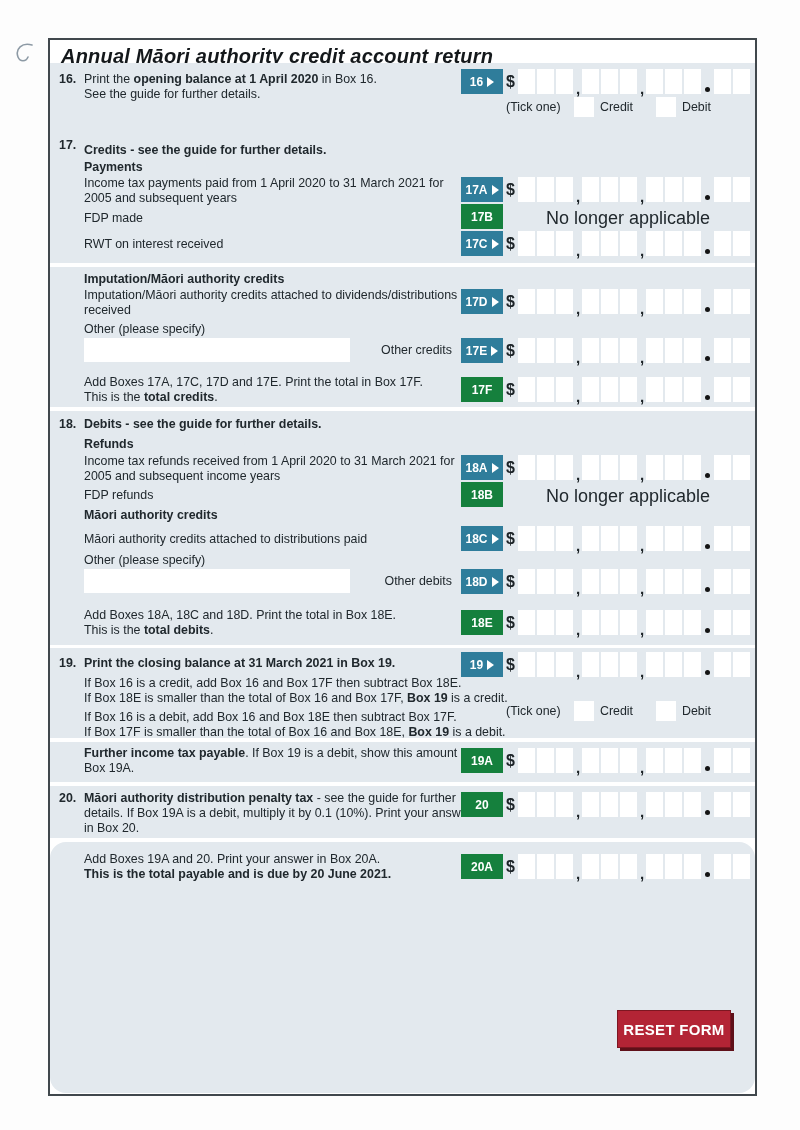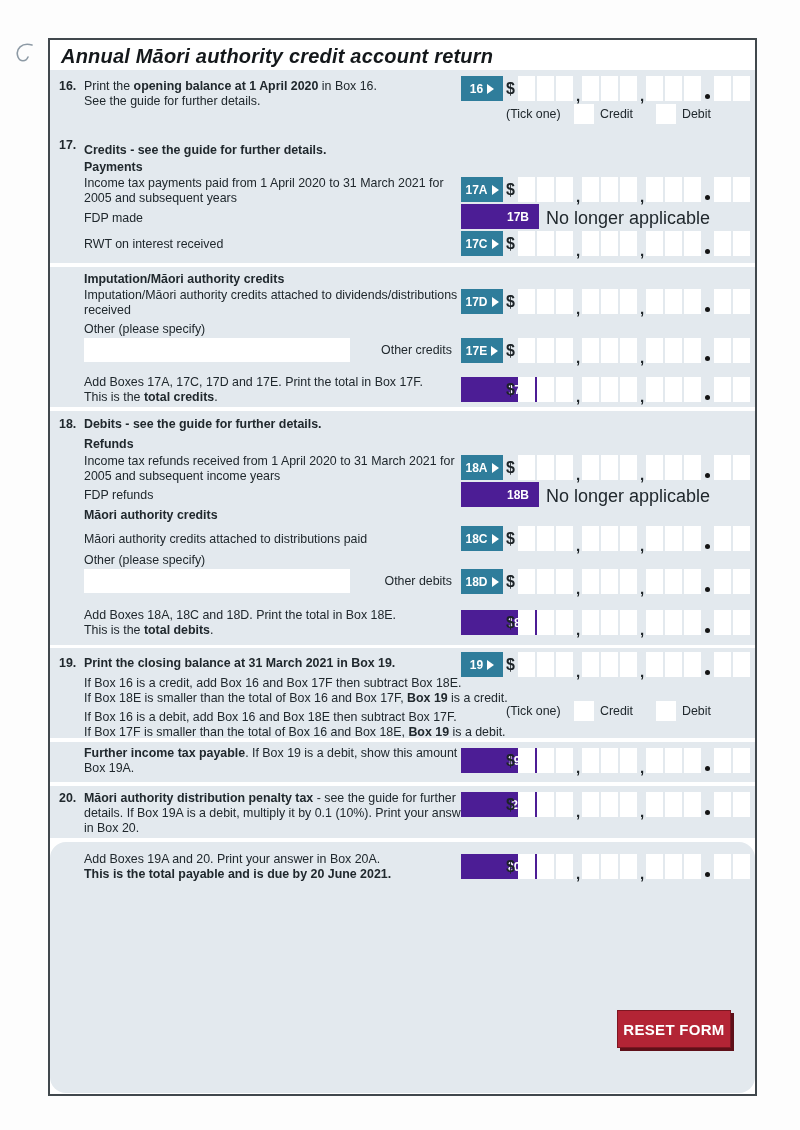--- a/index.html
+++ b/index.html
@@ -10,21 +10,21 @@
   .title{position:absolute;left:11px;top:5px;font-size:20px;font-weight:bold;
          font-style:italic;letter-spacing:.2px;color:#14181b;}
   .band{position:absolute;left:0;width:705px;background:#e3e9ee;}
   .num{position:absolute;left:9px;font-size:12.4px;font-weight:bold;white-space:nowrap;}
   .tl{position:absolute;left:34px;font-size:12.4px;line-height:15px;white-space:nowrap;}
   .b{font-weight:bold;}
   .boxlab{position:absolute;left:411px;width:42px;height:25px;display:flex;
           align-items:center;justify-content:center;color:#fff;
           font-size:12px;font-weight:bold;}
   .teal{background:#2f7d9b;}
-  .dark{background:#4c1d95;padding-left:36px;}
+  .dark{background:#15803d;}
   .arr{width:0;height:0;border-left:7px solid #fff;border-top:5px solid transparent;
        border-bottom:5px solid transparent;margin-left:4px;}
   .money{position:absolute;left:456px;height:25px;display:flex;align-items:stretch;}
   .msym{font-size:16px;font-weight:bold;line-height:25px;margin-right:3px;color:#1c2327;}
   .cell{width:17px;height:25px;background:#fff;margin-right:2px;flex:none;}
   .sep{align-self:flex-end;font-size:15px;font-weight:bold;line-height:10px;
        margin:0 2px 0 1px;color:#1c2327;}
   .dot{align-self:flex-end;width:5px;height:5px;border-radius:50%;background:#141414;
        margin:0 4px 2px 2px;flex:none;}
   .tick{position:absolute;height:20px;font-size:12.4px;}
@@ -43,21 +43,21 @@
 </head>
 <body>
 
 <svg class="squiggle" width="26" height="26" viewBox="0 0 26 26">
   <path d="M20 3 C 10 0, 3 7, 6 15 C 8 20, 14 20, 16 15" fill="none" stroke="#8d9aa5" stroke-width="1.6" stroke-linecap="round"></path>
 </svg>
 
 <div class="form">
   <div class="title">Annual Māori authority credit account return</div>
 
-  <div class="band" style="top:30px;height:81px;">
+  <div class="band" style="top:23px;height:81px;">
     <div class="num" style="top:9px;">16.</div>
     <div class="tl" style="top:9px;"><span>Print the </span><span class="b">opening balance at 1 April 2020</span><span> in Box 16.</span></div>
     <div class="tl" style="top:24px;">See the guide for further details.</div>
     <div class="boxlab teal" style="top:6px;">
         <span>16</span>
         <span class="arr"></span>
       </div>
     <div class="money" style="top:6px;">
         <span class="msym">$</span>
         <span class="cell"></span>

